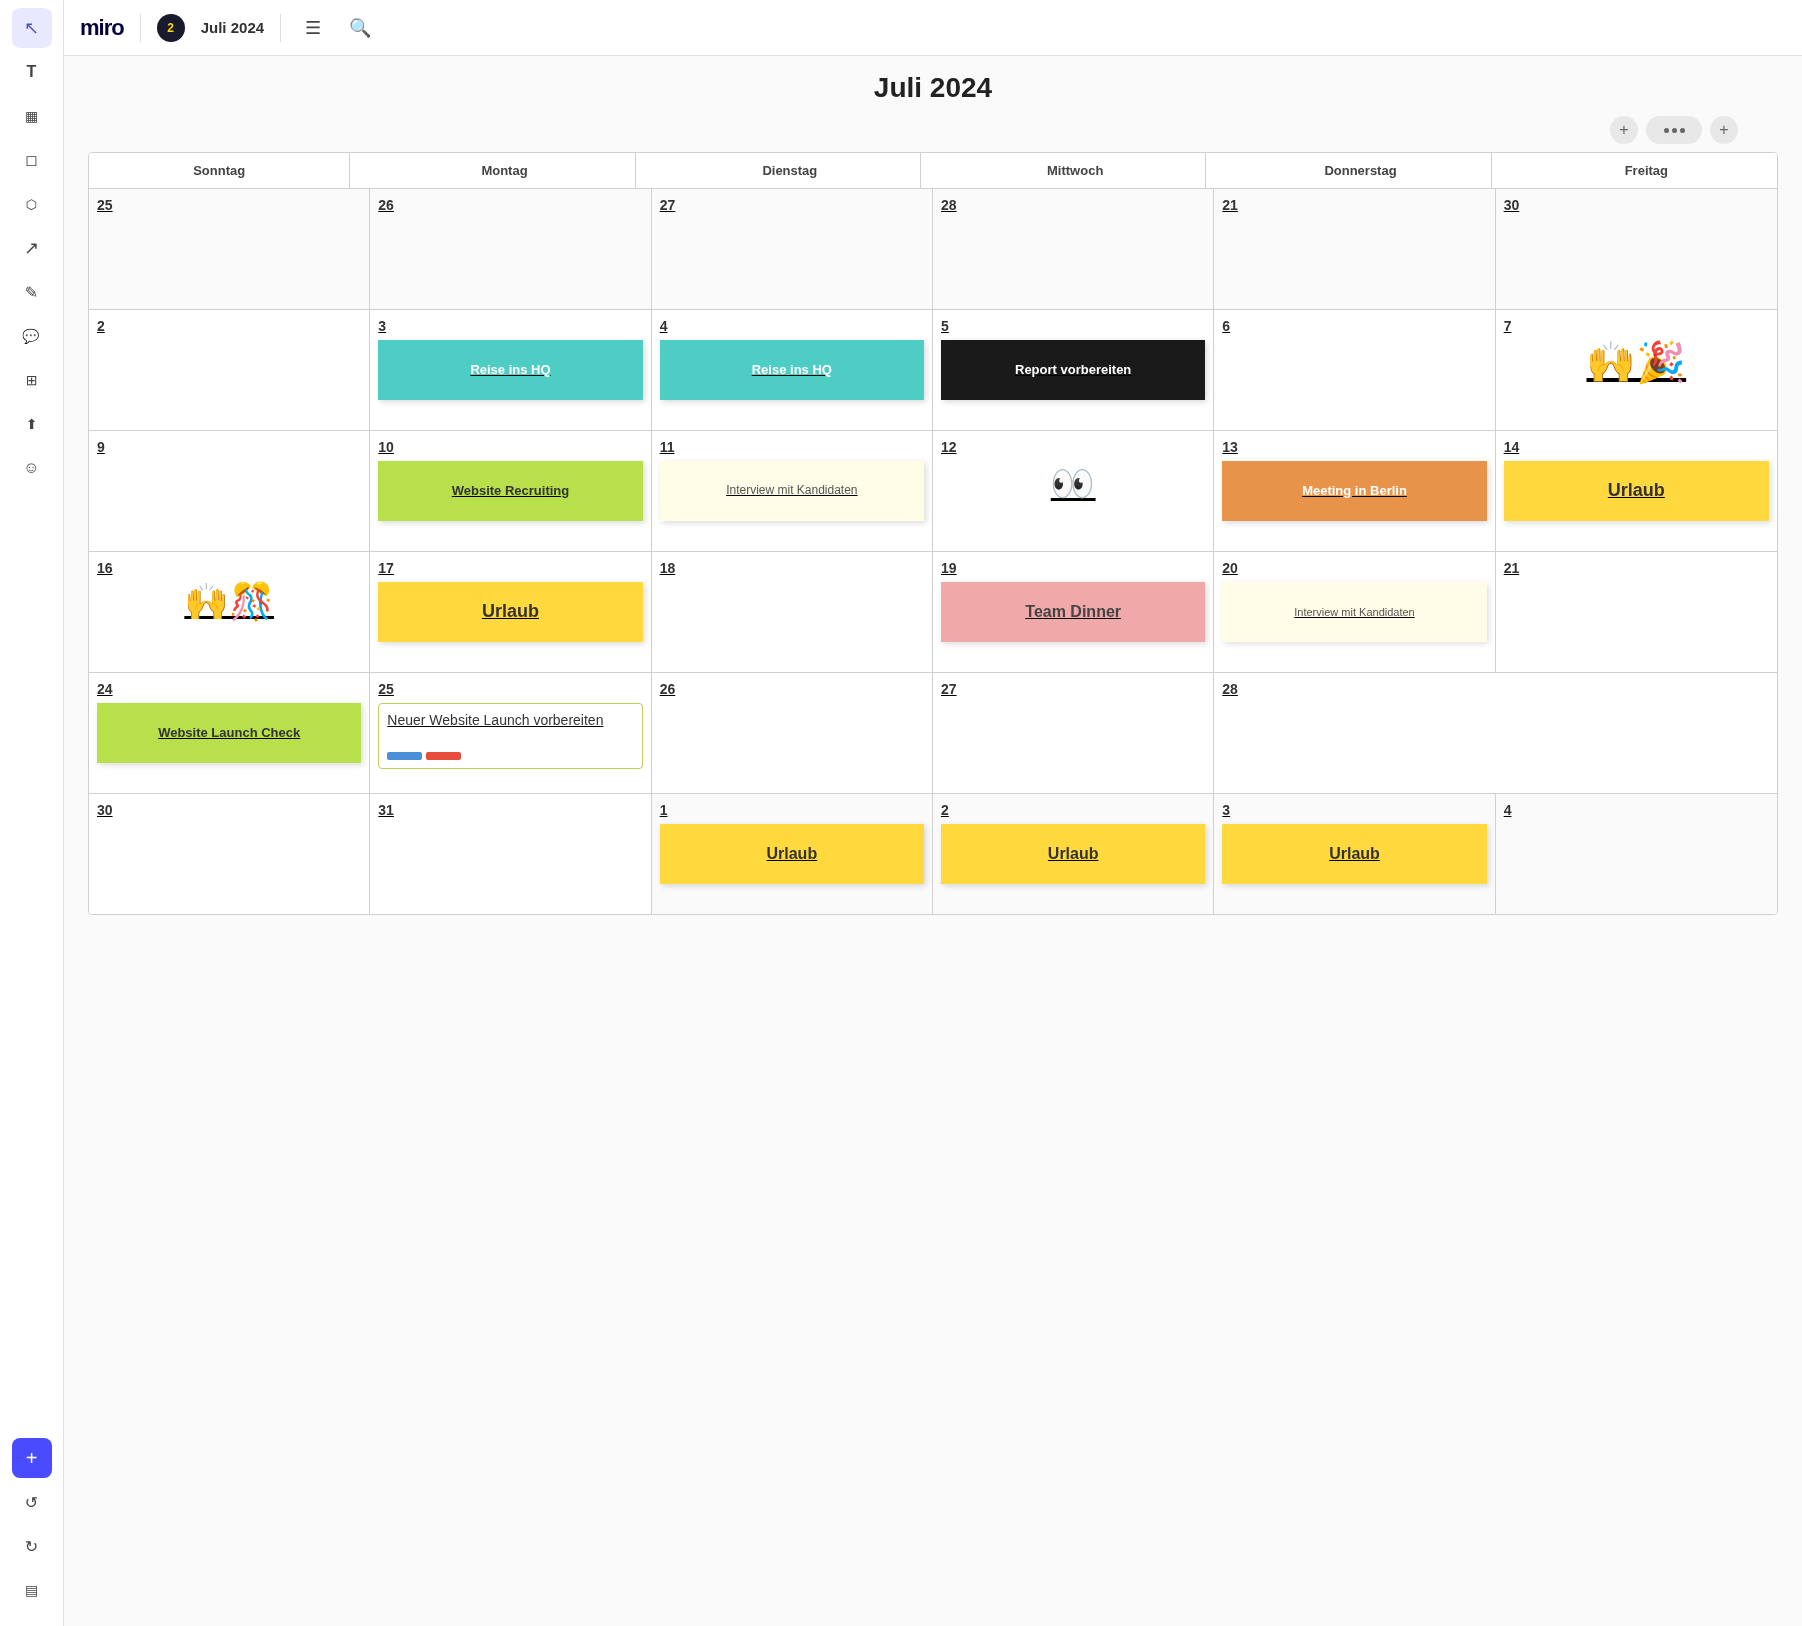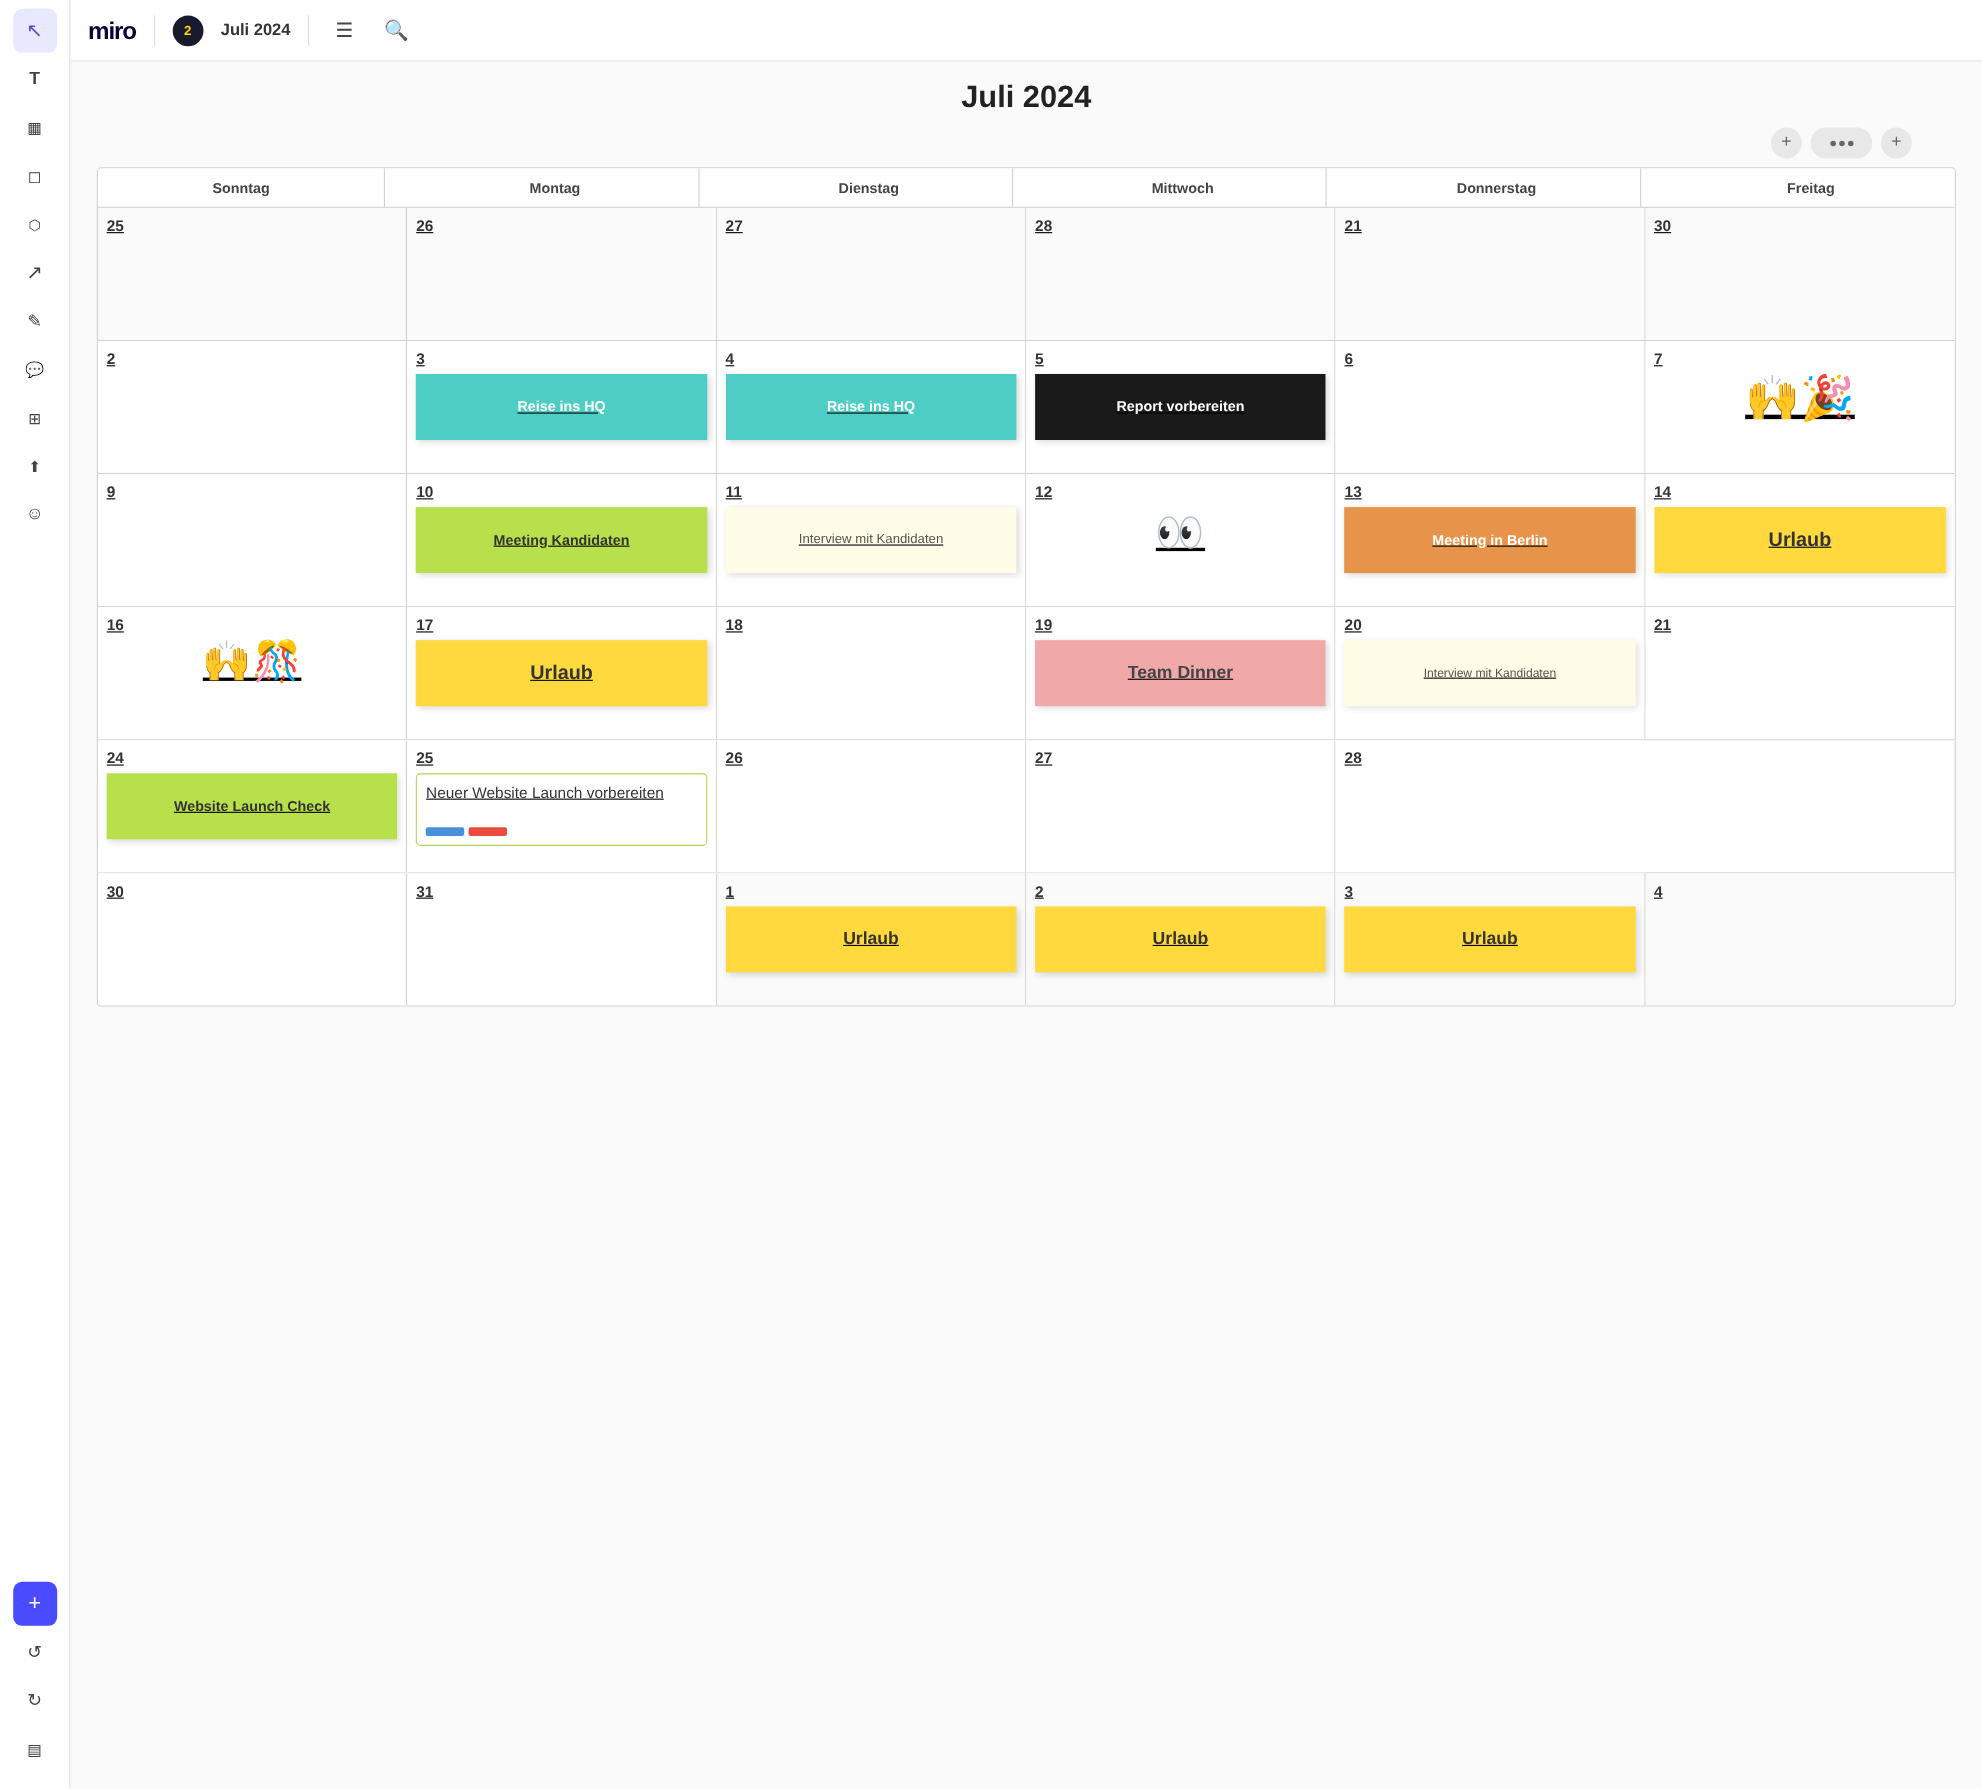--- a/index.html
+++ b/index.html
@@ -364,21 +364,21 @@
             <div class="celebration-icon">🙌🎉</div>
           </div>
         </div>
 
         <div class="calendar-week">
           <div class="calendar-cell">
             <div class="day-number">9</div>
           </div>
           <div class="calendar-cell">
             <div class="day-number">10</div>
-            <div class="sticky-note sticky-green-light">Meeting Kandidaten</div>
+            <div class="sticky-note sticky-green-light">Website Recruiting</div>
           </div>
           <div class="calendar-cell">
             <div class="day-number">11</div>
             <div class="sticky-note" style="background:#FFFDE7; color:#555; font-size:12px; font-weight:500; box-shadow:2px 2px 6px rgba(0,0,0,0.15);">Interview mit Kandidaten</div>
           </div>
           <div class="calendar-cell">
             <div class="day-number">12</div>
             <div class="eyes-icon">👀</div>
           </div>
           <div class="calendar-cell">

